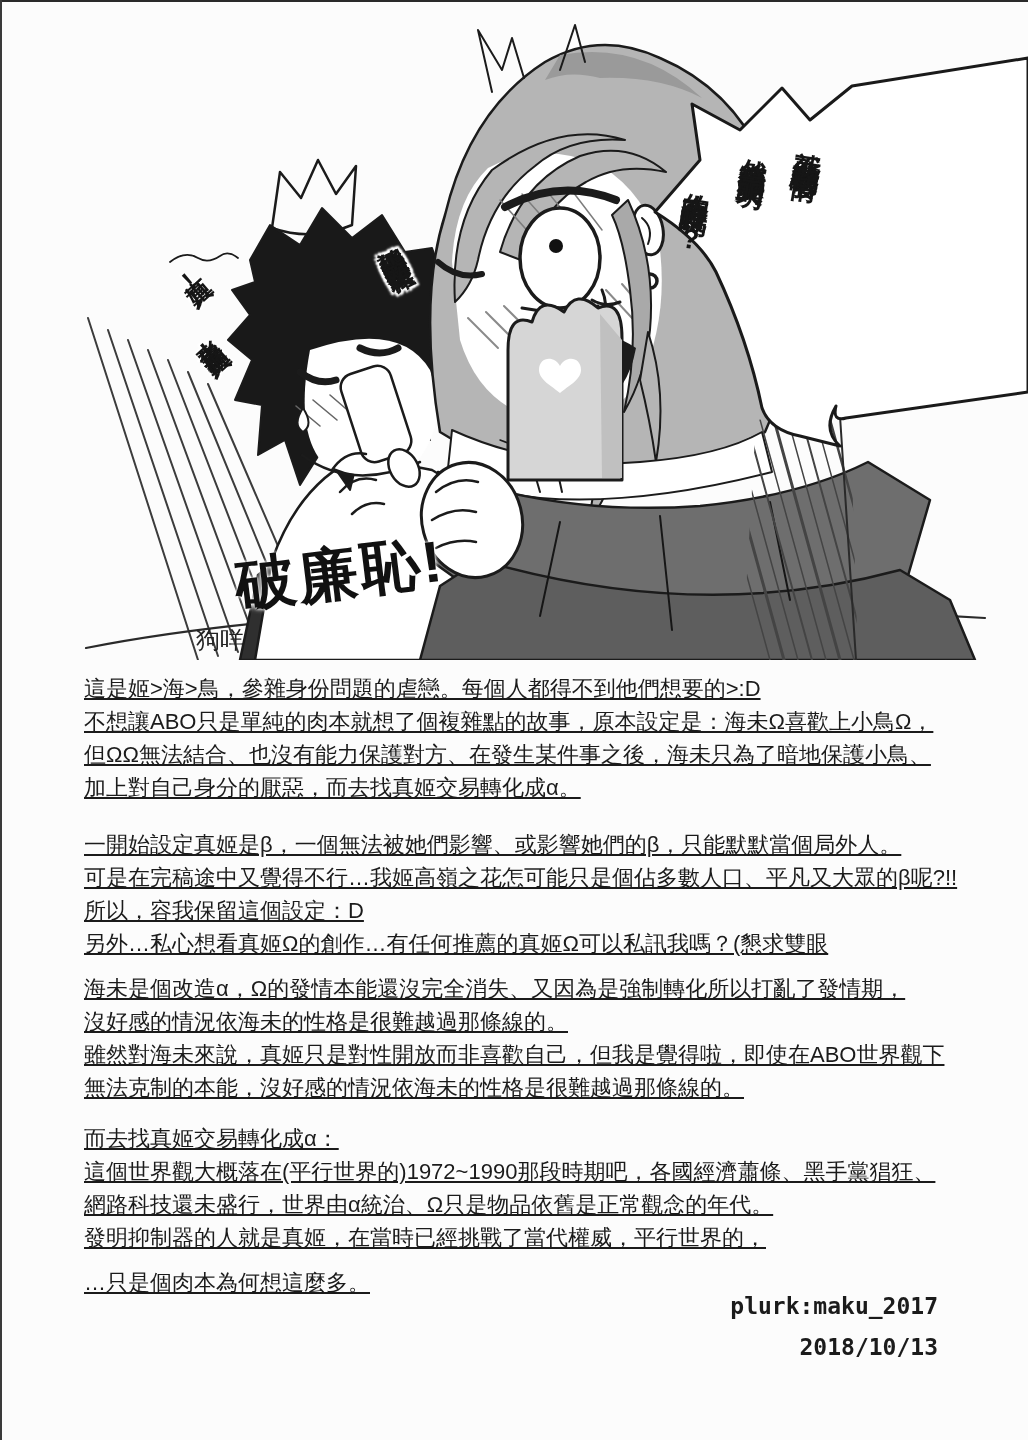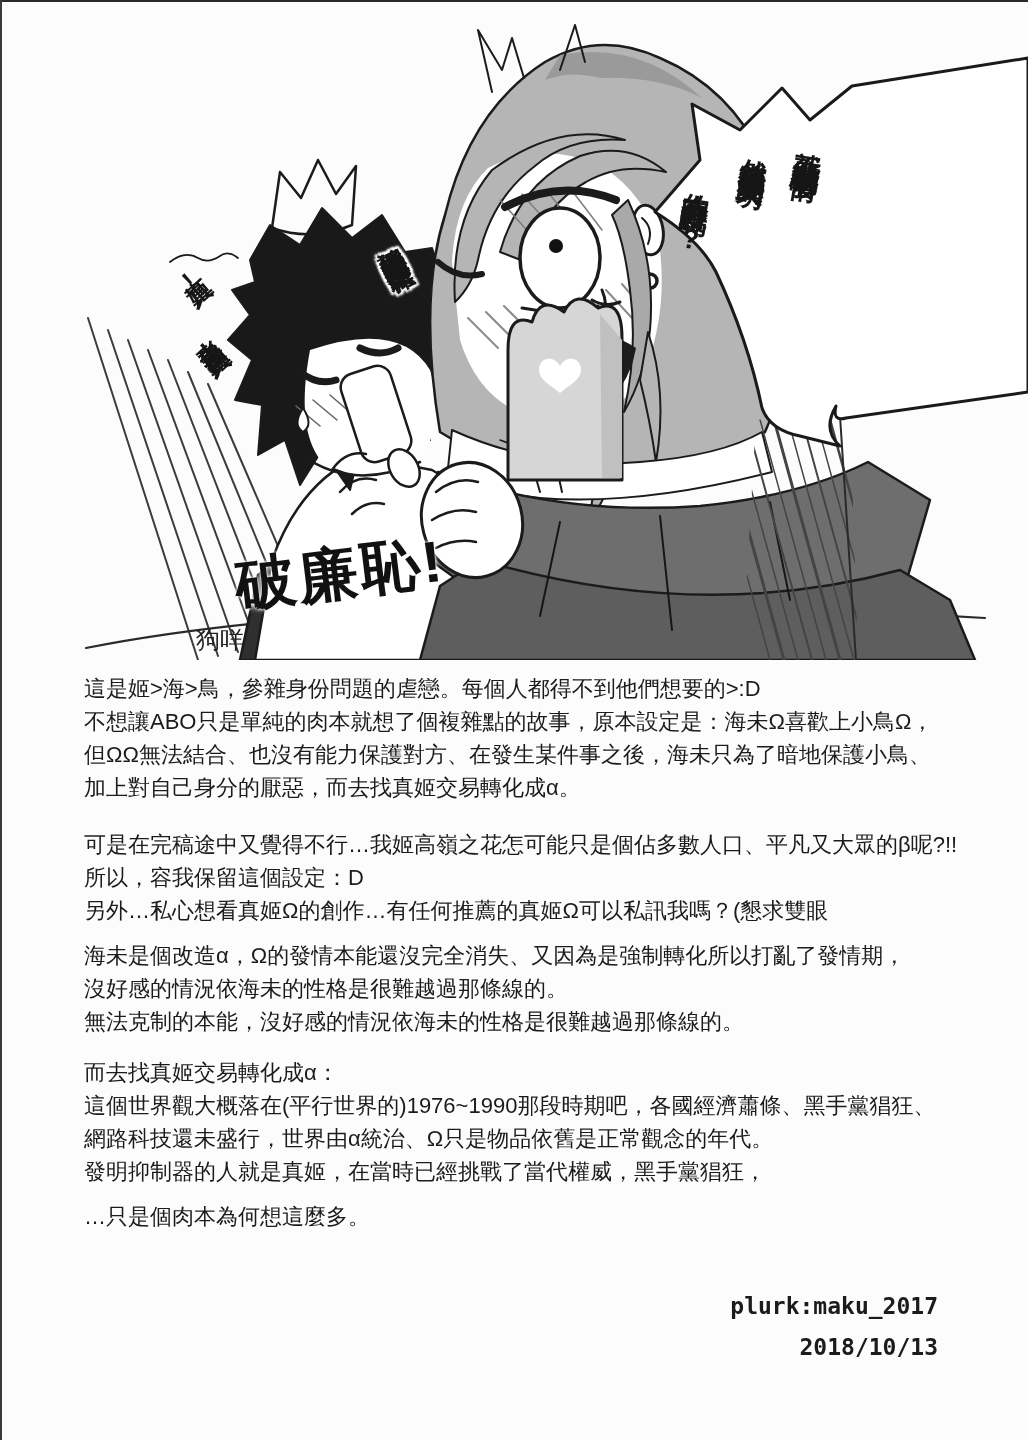--- a/index.html
+++ b/index.html
@@ -34,21 +34,21 @@
   .maki-text span{display:block;}
   .maki-text span:nth-child(2){margin-top:56px;}
 
   .shout-text{position:absolute;left:236px;top:548px;font-size:58px;font-weight:900;
               letter-spacing:2px;transform:rotate(-7deg) scaleX(1.04);transform-origin:0 50%;
               color:#111;text-shadow:0 0 3px #fff,0 0 5px #fff;white-space:nowrap;}
   .artist-note{position:absolute;left:196px;top:624px;font-size:24px;color:#222;}
 
   
   .afterword{position:absolute;left:84px;top:672px;width:944px;font-size:22px;
-             line-height:33px;color:#1b1b1b;letter-spacing:0;}
+             line-height:33px;color:#1b1b1b;letter-spacing:0;text-decoration:underline;}
   .afterword p{margin:0;}
   .afterword .ln{white-space:nowrap;}
   .p2{margin-top:24px!important;}
   .p2-small{margin-top:0!important;font-size:19px;line-height:30px;}
   .p3{margin-top:12px!important;}
   .p4{margin-top:18px!important;}
   .p5{margin-top:12px!important;}
 
   .footer-credit,.footer-date{
     position:absolute;right:90px;font-family:"DejaVu Sans Mono",monospace;
@@ -232,39 +232,41 @@
   <div class="afterword">
     <p class="p1">
       </p>
       <div class="ln">這是姬&gt;海&gt;鳥，參雜身份問題的虐戀。每個人都得不到他們想要的&gt;:D</div>
       <div class="ln">不想讓ABO只是單純的肉本就想了個複雜點的故事，原本設定是：海未Ω喜歡上小鳥Ω，</div>
       <div class="ln">但ΩΩ無法結合、也沒有能力保護對方、在發生某件事之後，海未只為了暗地保護小鳥、</div>
       <div class="ln">加上對自己身分的厭惡，而去找真姬交易轉化成α。</div>
     <p></p>
     <p class="p2">
       </p>
+      <div class="ln">一開始設定真姬是β，一個無法被她們影響、或影響她們的β，只能默默當個局外人。</div>
       <div class="ln">可是在完稿途中又覺得不行…我姬高嶺之花怎可能只是個佔多數人口、平凡又大眾的β呢?!!</div>
       <div class="ln">所以，容我保留這個設定：D</div>
     <p></p>
     <p class="p2-small">
       </p>
       <div class="ln">另外…私心想看真姬Ω的創作…有任何推薦的真姬Ω可以私訊我嗎？(懇求雙眼</div>
     <p></p>
     <p class="p3">
       </p>
       <div class="ln">海未是個改造α，Ω的發情本能還沒完全消失、又因為是強制轉化所以打亂了發情期，</div>
       <div class="ln">沒好感的情況依海未的性格是很難越過那條線的。</div>
+      <div class="ln">雖然對海未來說，真姬只是對性開放而非喜歡自己，但我是覺得啦，即使在ABO世界觀下</div>
       <div class="ln">無法克制的本能，沒好感的情況依海未的性格是很難越過那條線的。</div>
     <p></p>
     <p class="p4">
       </p>
       <div class="ln">而去找真姬交易轉化成α：</div>
-      <div class="ln">這個世界觀大概落在(平行世界的)1976~1990那段時期吧，各國經濟蕭條、黑手黨猖狂、</div>
+      <div class="ln">這個世界觀大概落在(平行世界的)1972~1990那段時期吧，各國經濟蕭條、黑手黨猖狂、</div>
       <div class="ln">網路科技還未盛行，世界由α統治、Ω只是物品依舊是正常觀念的年代。</div>
-      <div class="ln">發明抑制器的人就是真姬，在當時已經挑戰了當代權威，黑手黨猖狂，</div>
+      <div class="ln">發明抑制器的人就是真姬，在當時已經挑戰了當代權威，平行世界的，</div>
     <p></p>
     <p class="p5">
       </p>
       <div class="ln">…只是個肉本為何想這麼多。</div>
     <p></p>
   </div>
 
   <div class="footer-credit">plurk:maku_2017</div>
   <div class="footer-date">2018/10/13</div>
 </div>

